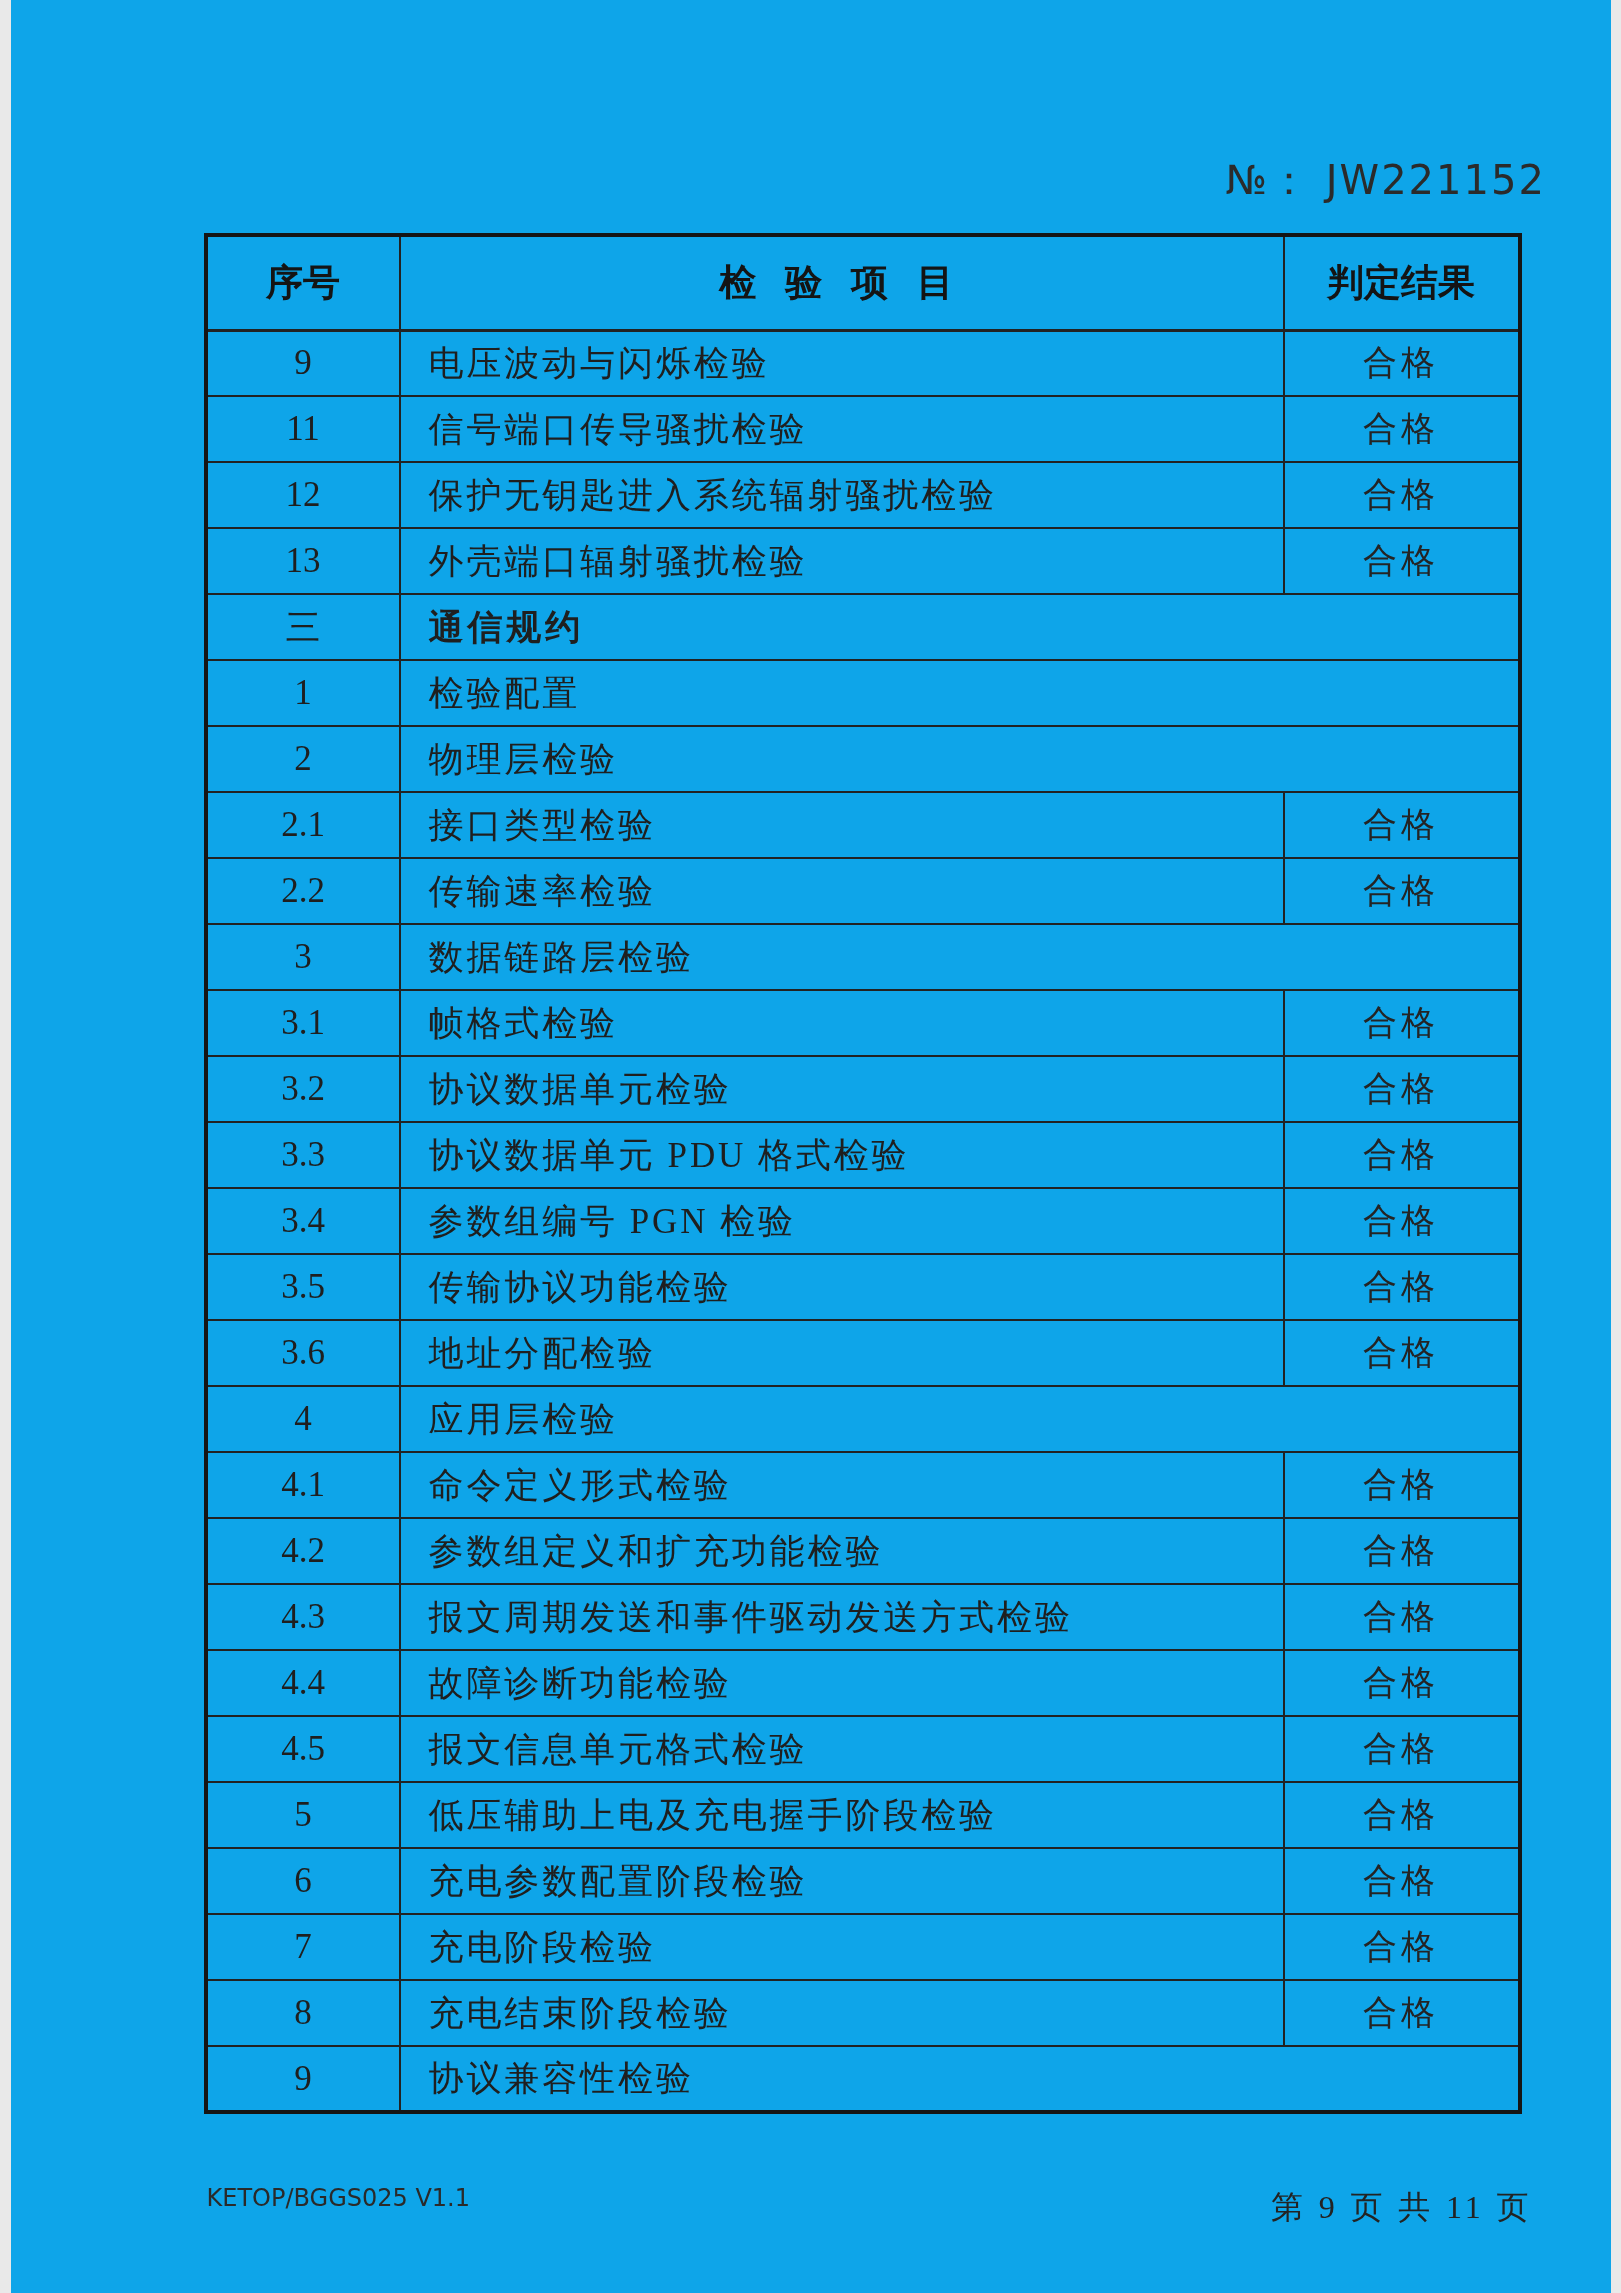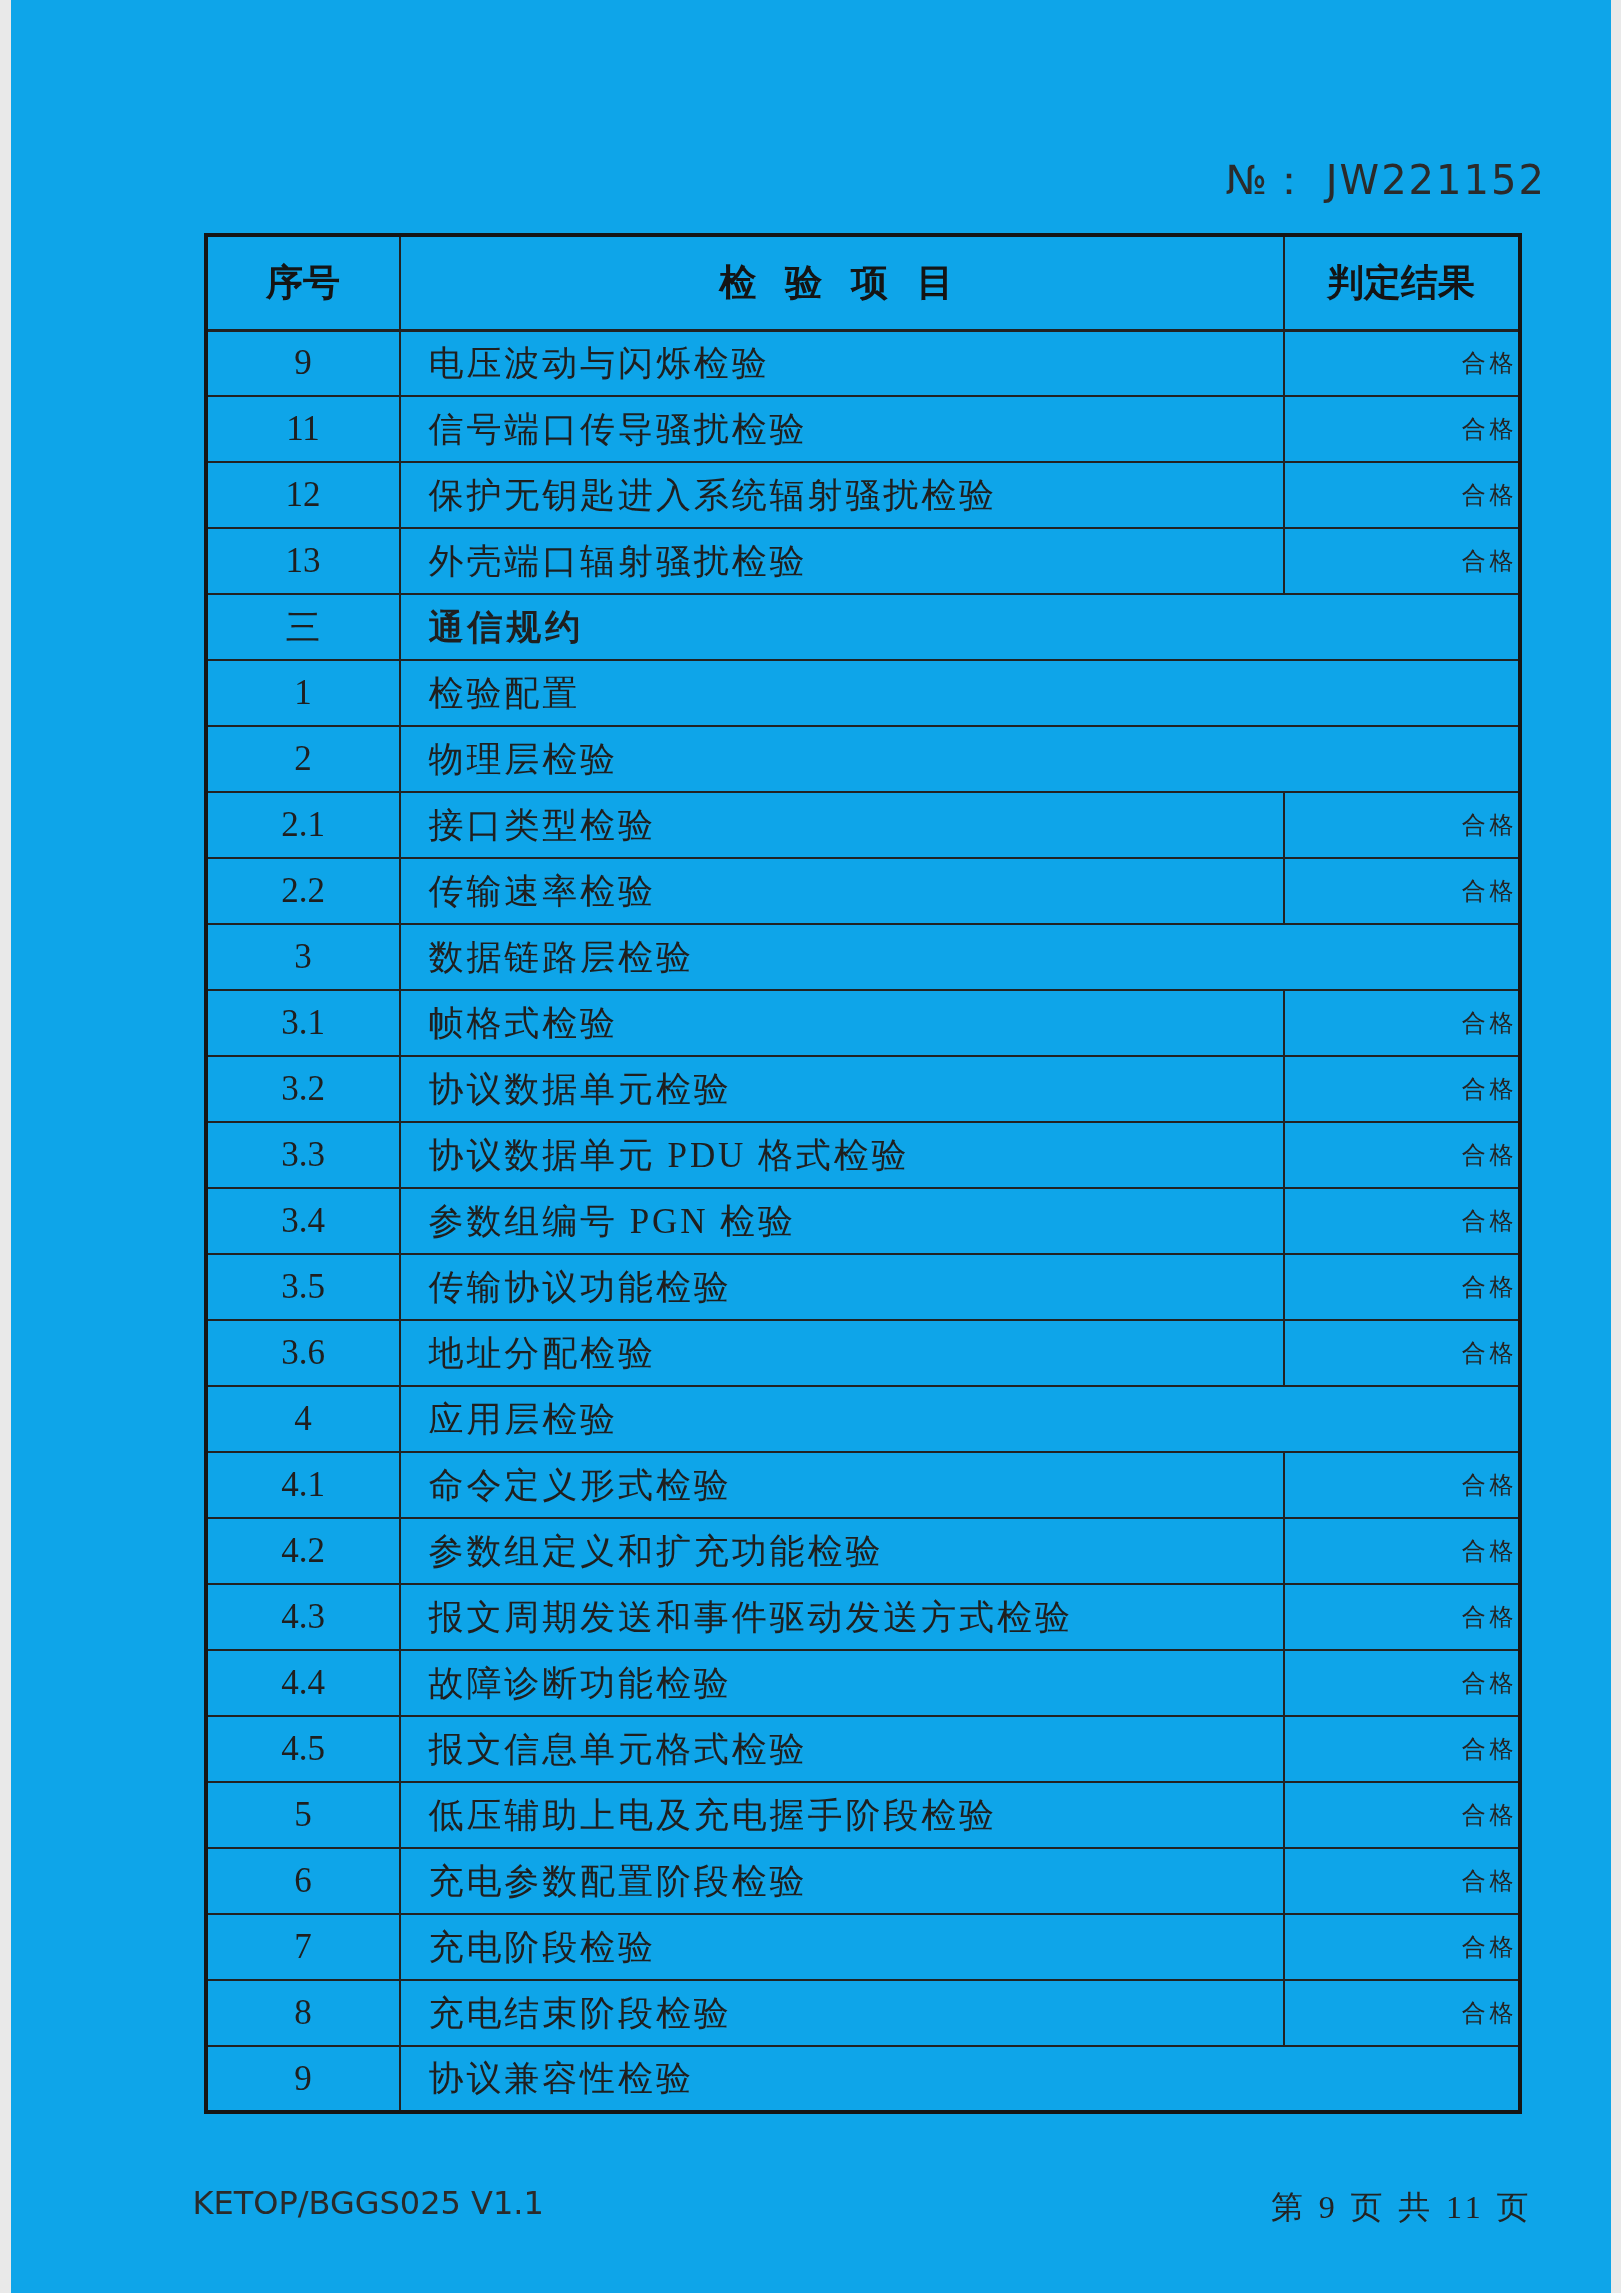--- a/index.html
+++ b/index.html
@@ -64,31 +64,31 @@
   td.item {
     text-align: left;
     padding-left: 28px;
     font-size: 35px;
     letter-spacing: 2.9px;
     color: #1f1f1f;
     white-space: nowrap;
   }
   td.item.bold { font-weight: bold; letter-spacing: 3.9px; }
   td.result {
-    text-align: right;
-    font-size: 24px;
+    text-align: center;
+    font-size: 34px;
     letter-spacing: 3.9px;
     color: #242424;
   }
   .footer-left {
     position: absolute;
-    left: 182px;
+    left: 196px;
     top: 2184px;
     font-family: "DejaVu Sans", "Liberation Sans", sans-serif;
-    font-size: 32px;
+    font-size: 24px;
     color: #2a2a2a;
     white-space: nowrap;
   }
   .footer-right {
     position: absolute;
     right: 78px;
     top: 2186px;
     font-size: 32px;
     letter-spacing: 3.9px;
     color: #232323;

